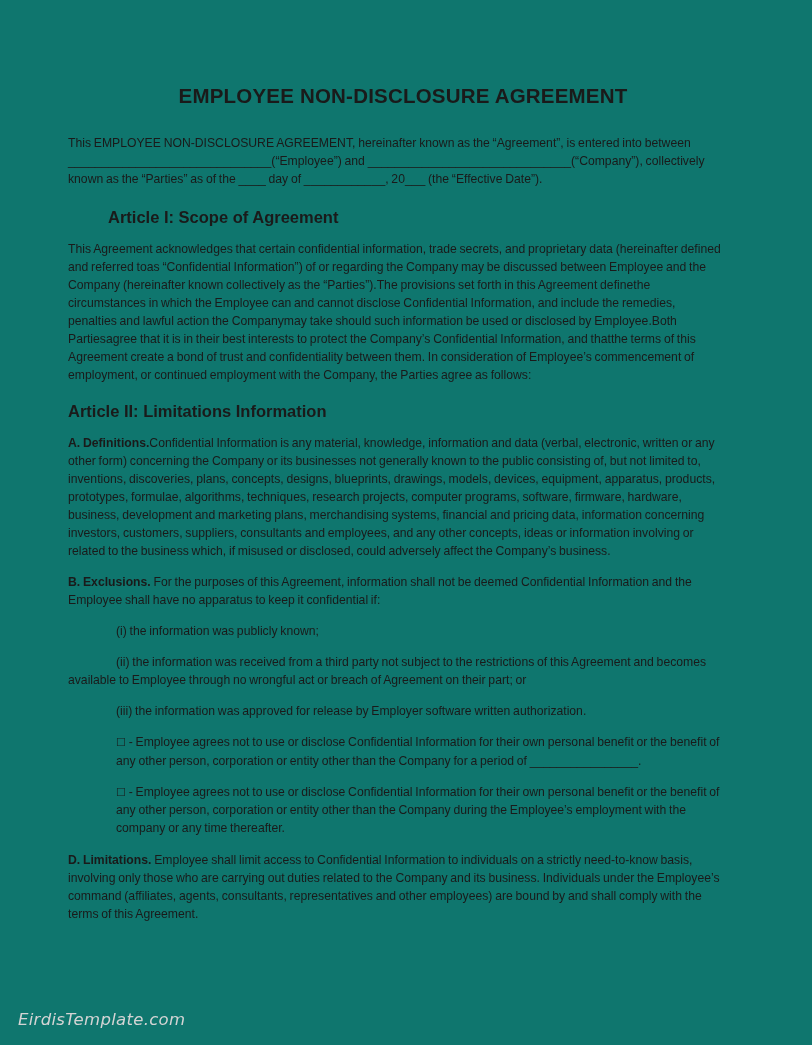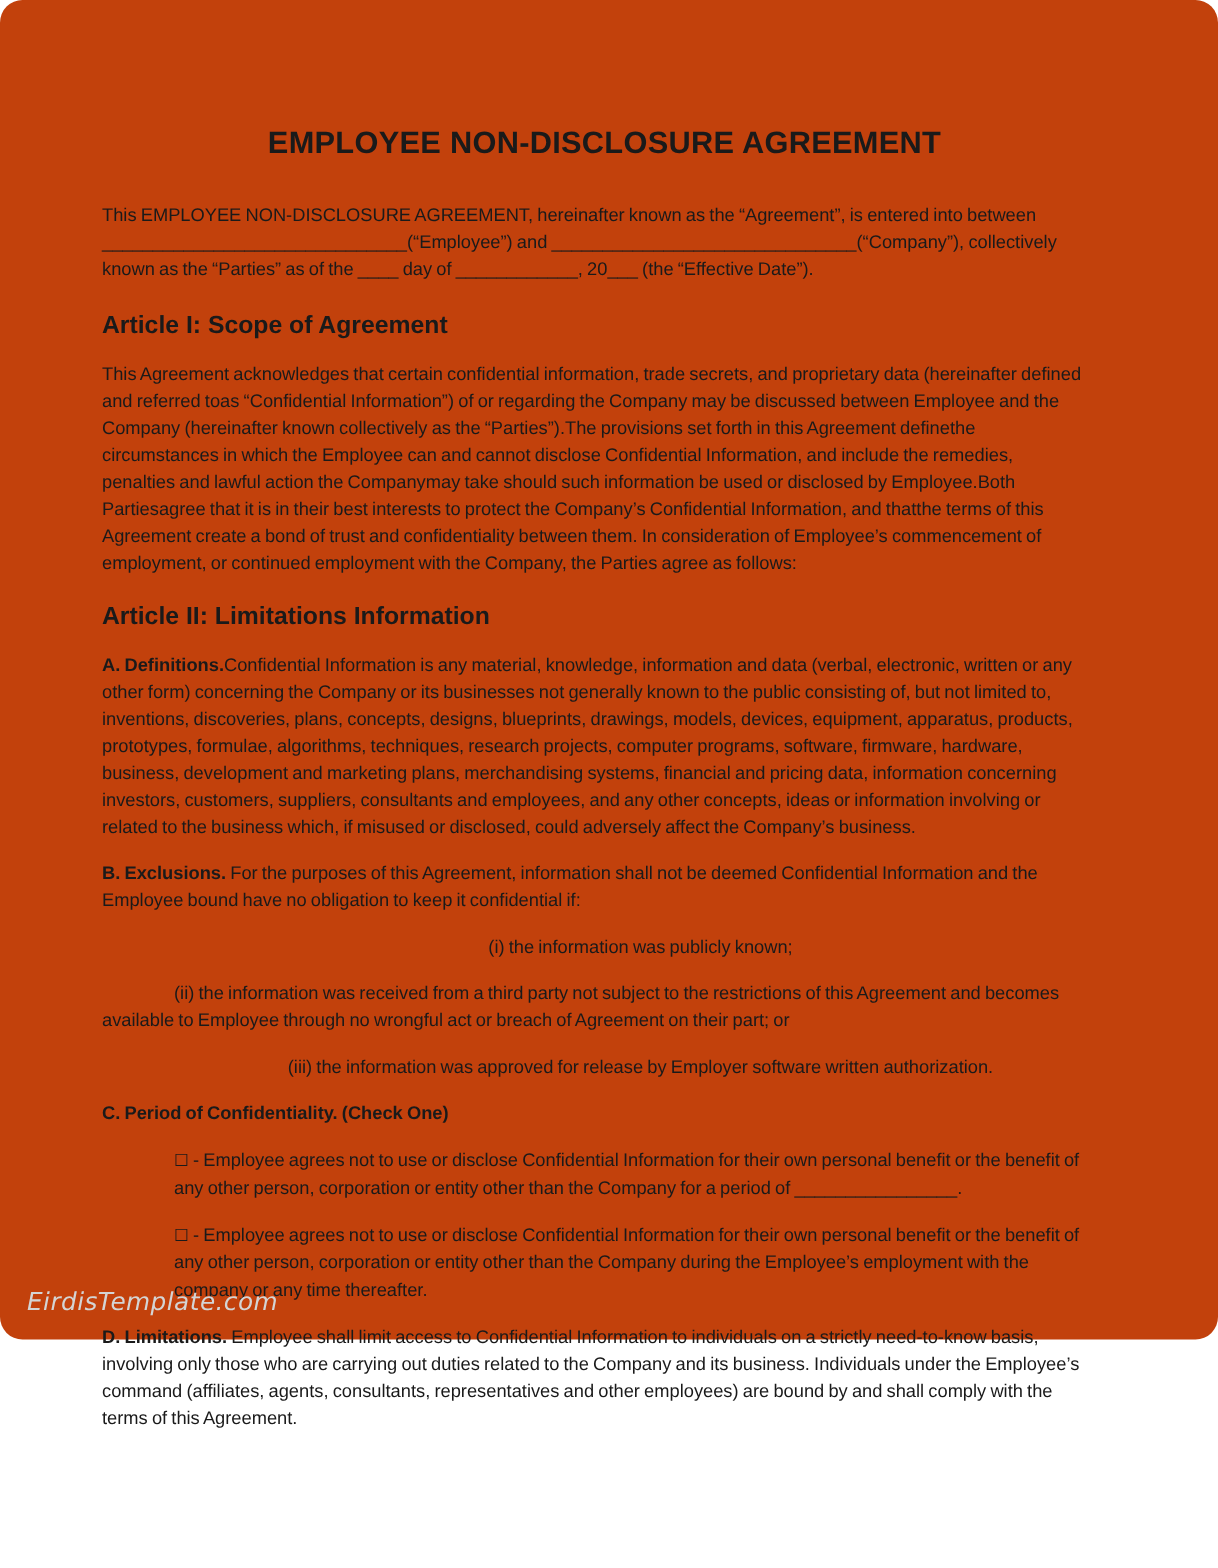--- a/index.html
+++ b/index.html
@@ -12,23 +12,22 @@
     height: 1045px;
     position: relative;
     font-family: "Liberation Sans", sans-serif;
     color: #1a1a1a;
     overflow: hidden;
   }
   .page {
     position: absolute;
     left: 0; top: 0;
     width: 812px;
-    height: 893px;
-    background: #c2410c;
-    border-radius: 15px;
+    height: 1045px;
+    background: #0f766e;
   }
   .content {
     position: absolute;
     left: 68px;
     top: 84px;
     width: 670px;
   }
   .doc-title {
     text-align: center;
     font-size: 20.5px;
@@ -44,26 +43,25 @@
     margin: 0 12px 13px 0;
     text-align: left;
     word-spacing: -0.4px;
   }
   .article-heading {
     font-size: 16.5px;
     font-weight: bold;
     margin: 18px 0 12px 0;
     line-height: 1.2;
   }
-  .article-heading.first { margin-top: 20px; }
+  .article-heading.first { margin-top: 20px; margin-left: 40px; }
   .section-label { font-weight: bold; }
   .indent {
     margin-left: 48px;
     width: calc(100% - 48px);
-    text-align: center;
   }
   .hang {
     margin-left: 0;
   }
   .hang .lead { padding-left: 48px; }
   .checkbox-glyph {
     font-family: "DejaVu Sans", sans-serif;
     font-size: 11px;
     line-height: 1;
     display: inline-block;
@@ -103,32 +101,29 @@
     <p class="para tight">This Agreement acknowledges that certain confidential information, trade secrets, and proprietary data (hereinafter defined and referred toas “Confidential Information”) of or regarding the Company may be discussed between Employee and the Company (hereinafter known collectively as the “Parties”).The provisions set forth in this Agreement definethe circumstances in which the Employee can and cannot disclose Confidential Information, and include the remedies, penalties and lawful action the Companymay take should such information be used or disclosed by Employee.Both Partiesagree that it is in their best interests to protect the Company’s Confidential Information, and thatthe terms of this Agreement create a bond of trust and confidentiality between them. In consideration of Employee’s commencement of employment, or continued employment with the Company, the Parties agree as follows:</p>
 
     <h2 class="article-heading">Article II: Limitations Information</h2>
 
     <p class="para tight">
       <span class="section-label">A. Definitions.</span><span>Confidential Information is any material, knowledge, information and data (verbal, electronic, written or any other form) concerning the Company or its businesses not generally known to the public consisting of, but not limited to, inventions, discoveries, plans, concepts, designs, blueprints, drawings, models, devices, equipment, apparatus, products, prototypes, formulae, algorithms, techniques, research projects, computer programs, software, firmware, hardware, business, development and marketing plans, merchandising systems, financial and pricing data, information concerning investors, customers, suppliers, consultants and employees, and any other concepts, ideas or information involving or related to the business which, if misused or disclosed, could adversely affect the Company’s business.</span>
     </p>
 
     <p class="para tight">
       <span class="section-label">B. Exclusions.</span>
-      <span>For the purposes of this Agreement, information shall not be deemed Confidential Information and the Employee bound have no obligation to keep it confidential if:</span>
+      <span>For the purposes of this Agreement, information shall not be deemed Confidential Information and the Employee shall have no apparatus to keep it confidential if:</span>
     </p>
 
     <p class="para tight indent">(i) the information was publicly known;</p>
 
     <p class="para tight hang"><span class="lead"></span><span>(ii) the information was received from a third party not subject to the restrictions of this Agreement and becomes available to Employee through no wrongful act or breach of Agreement on their part; or</span></p>
 
     <p class="para tight indent">(iii) the information was approved for release by Employer software written authorization.</p>
 
-    <p class="para tight">
-      <span class="section-label">C. Period of Confidentiality. (Check One)</span>
-    </p>
 
     <p class="cb-item tight">
       <span class="checkbox-glyph">☐</span>
       <span>- Employee agrees not to use or disclose Confidential Information for their own personal benefit or the benefit of any other person, corporation or entity other than the Company for a period of ________________.</span>
     </p>
 
     <p class="cb-item tight">
       <span class="checkbox-glyph">☐</span>
       <span>- Employee agrees not to use or disclose Confidential Information for their own personal benefit or the benefit of any other person, corporation or entity other than the Company during the Employee’s employment with the company or any time thereafter.</span>
     </p>

